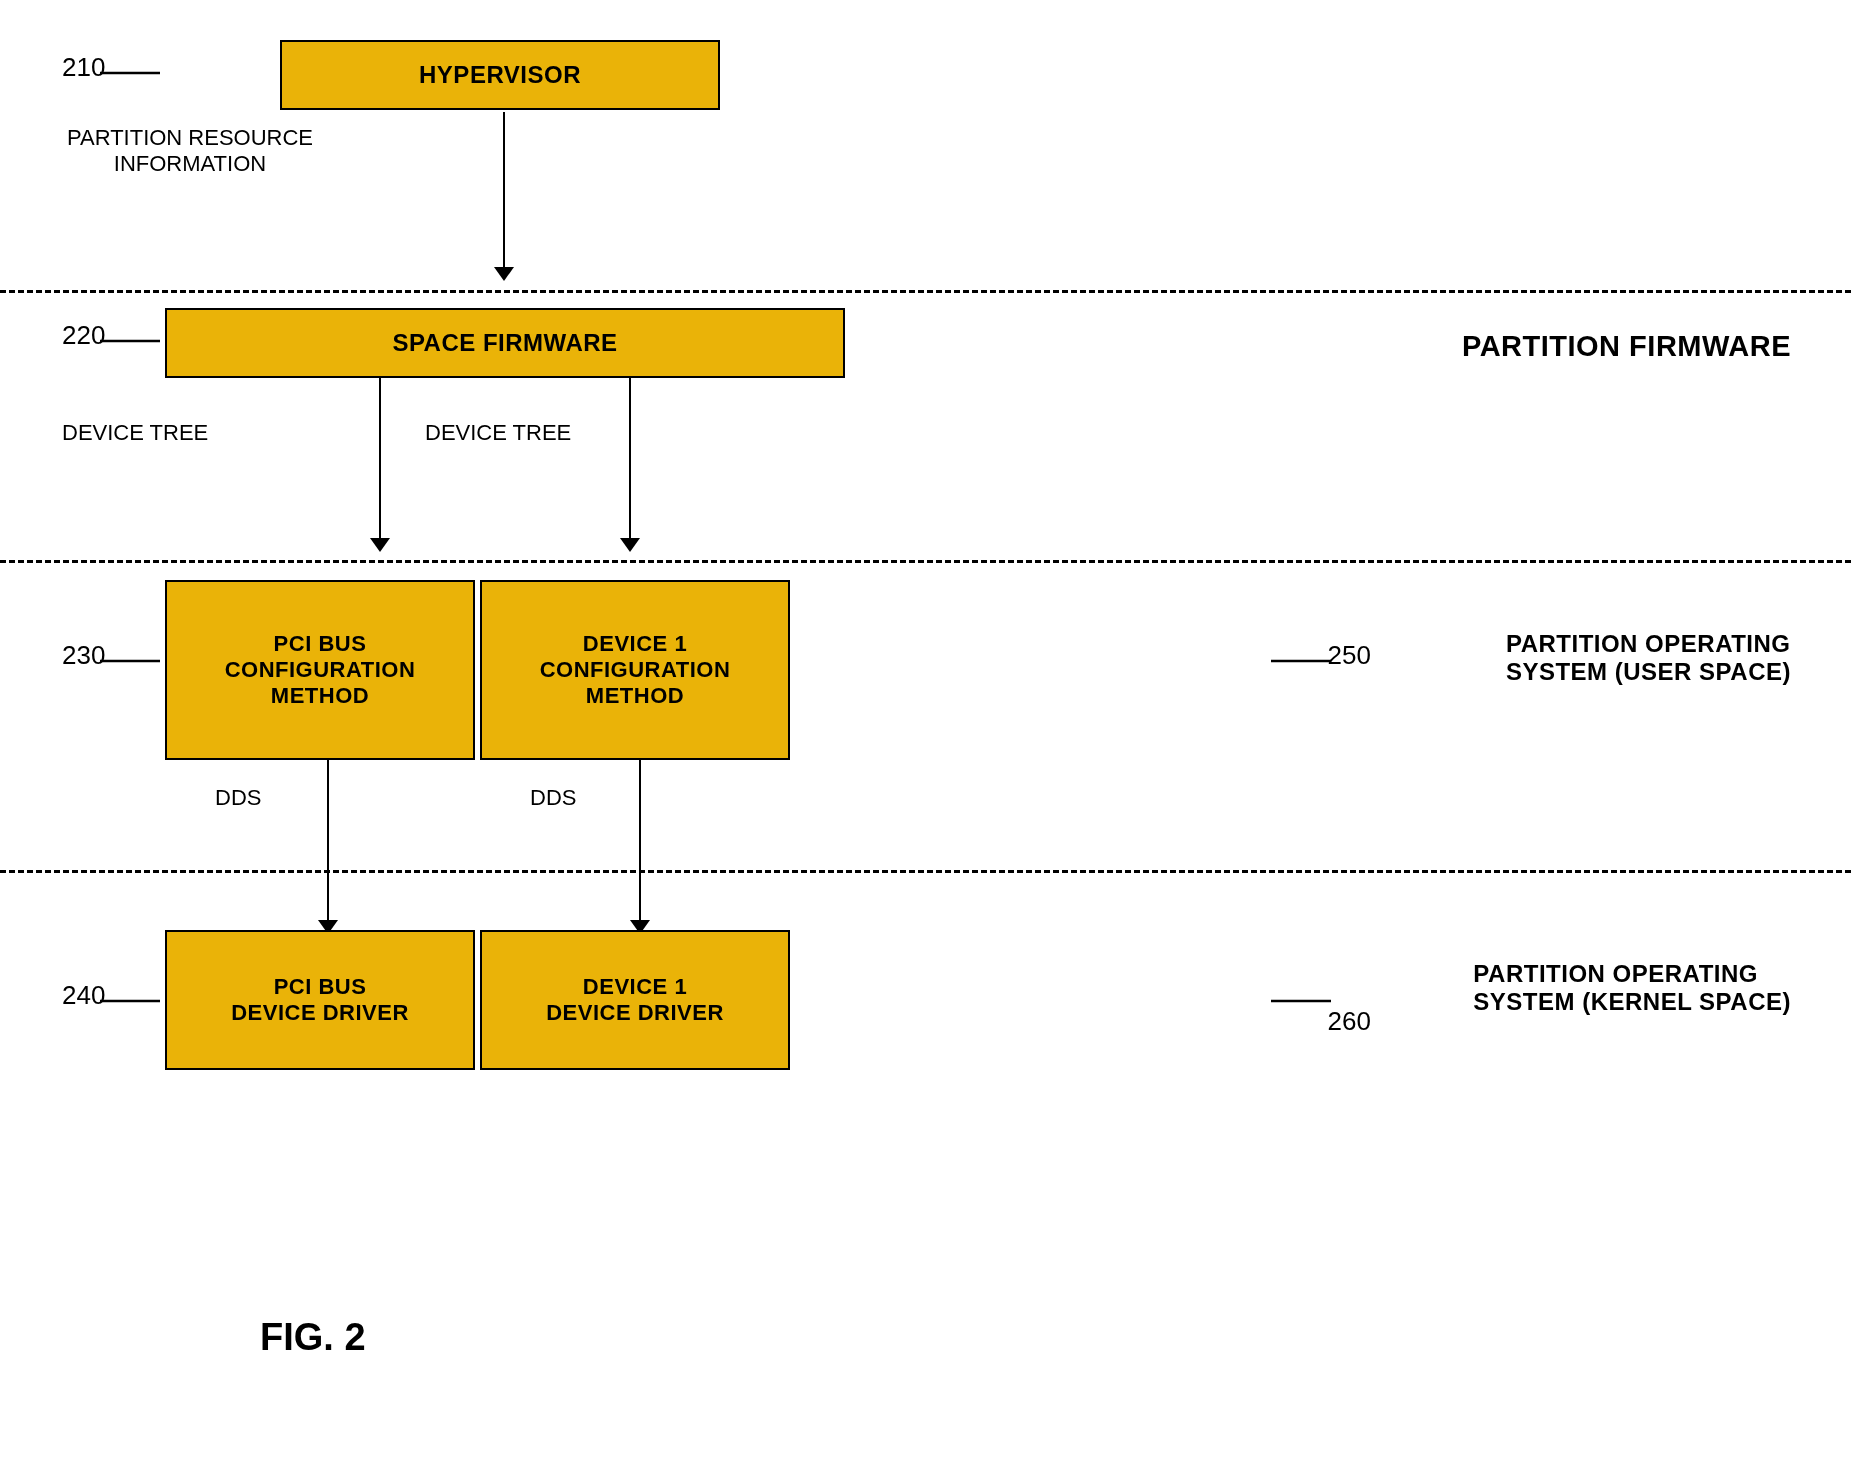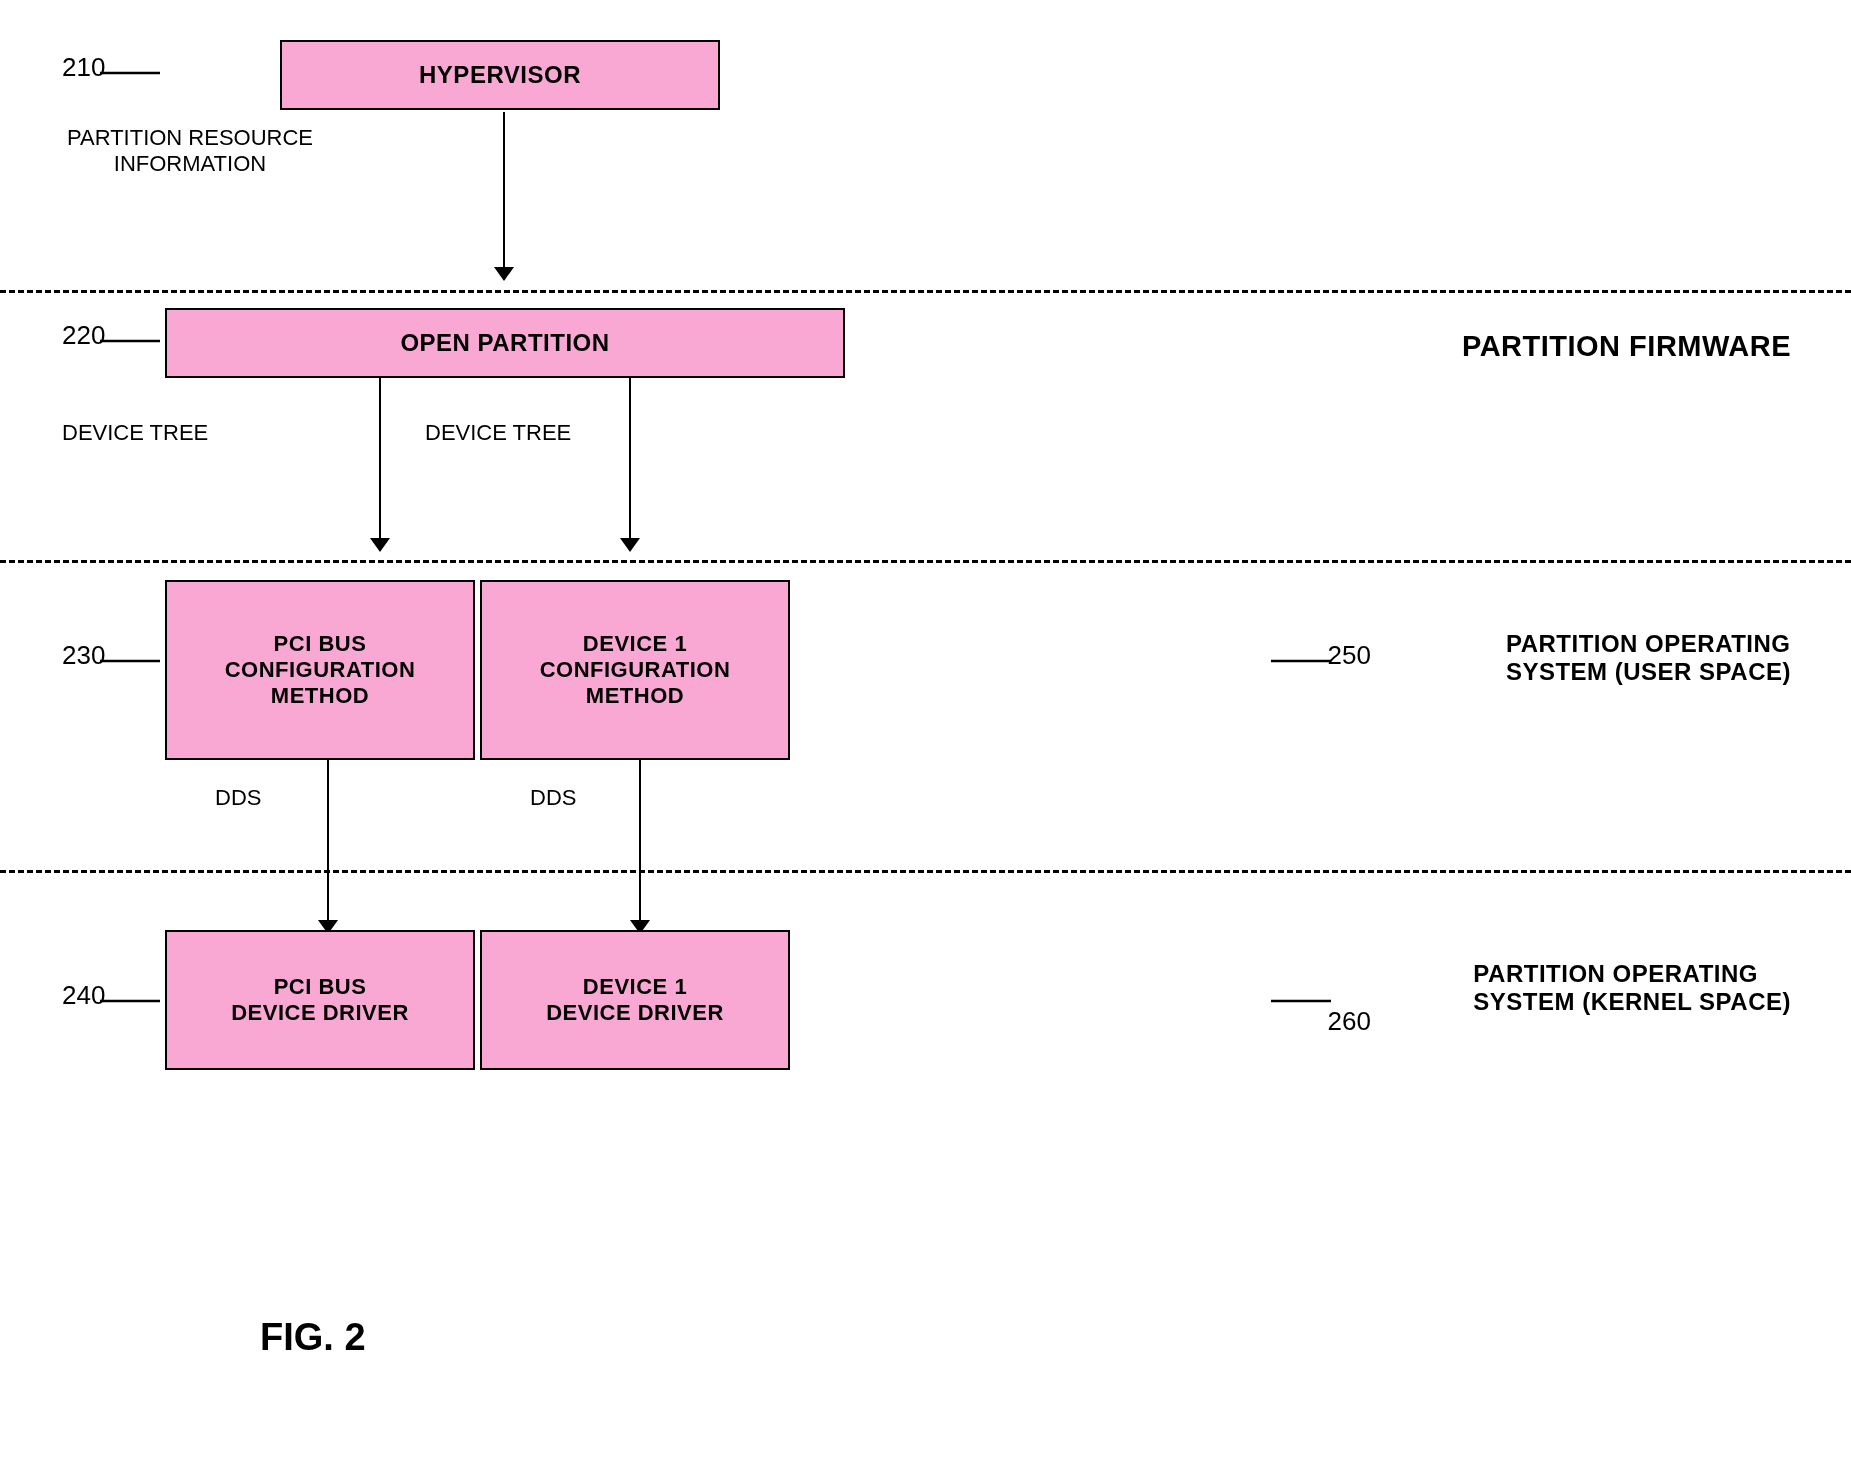--- a/index.html
+++ b/index.html
@@ -18,21 +18,21 @@
       height: 1479px;
     }
     .ref-label {
       position: absolute;
       font-size: 26px;
       font-weight: normal;
     }
     .box {
       position: absolute;
       border: 2.5px solid #000;
-      background: #f9a8d4;
+      background: #eab308;
       display: flex;
       align-items: center;
       justify-content: center;
       text-align: center;
       font-size: 24px;
       font-weight: bold;
       letter-spacing: 0.5px;
     }
     .label-text {
       position: absolute;
@@ -97,21 +97,21 @@
   <div class="label-text" style="top:125px; left:60px; width:260px; text-align:center; font-weight:normal; font-size:22px;">PARTITION RESOURCE<br>INFORMATION</div>
 
   <div class="dashed-line" style="top:290px; left:0; width:1851px;"></div>
 
   <div class="ref-label" style="top:320px; left:62px;">220</div>
   <svg style="position:absolute; top:326px; left:100px;" width="80" height="30">
     <line x1="0" y1="15" x2="60" y2="15" stroke="#000" stroke-width="2.5"></line>
   </svg>
 
   <div class="box" style="top:308px; left:165px; width:680px; height:70px;">
-    <span>OPEN PARTITION</span>
+    <span>SPACE FIRMWARE</span>
   </div>
 
   <div class="side-label" style="top:330px; right:60px;">PARTITION FIRMWARE</div>
 
   <div class="arrow-down" style="top:378px; left:370px;">
     <div class="arrow-line" style="height:160px;"></div>
     <div class="arrow-head"></div>
   </div>
 
   <div class="arrow-down" style="top:378px; left:620px;">

